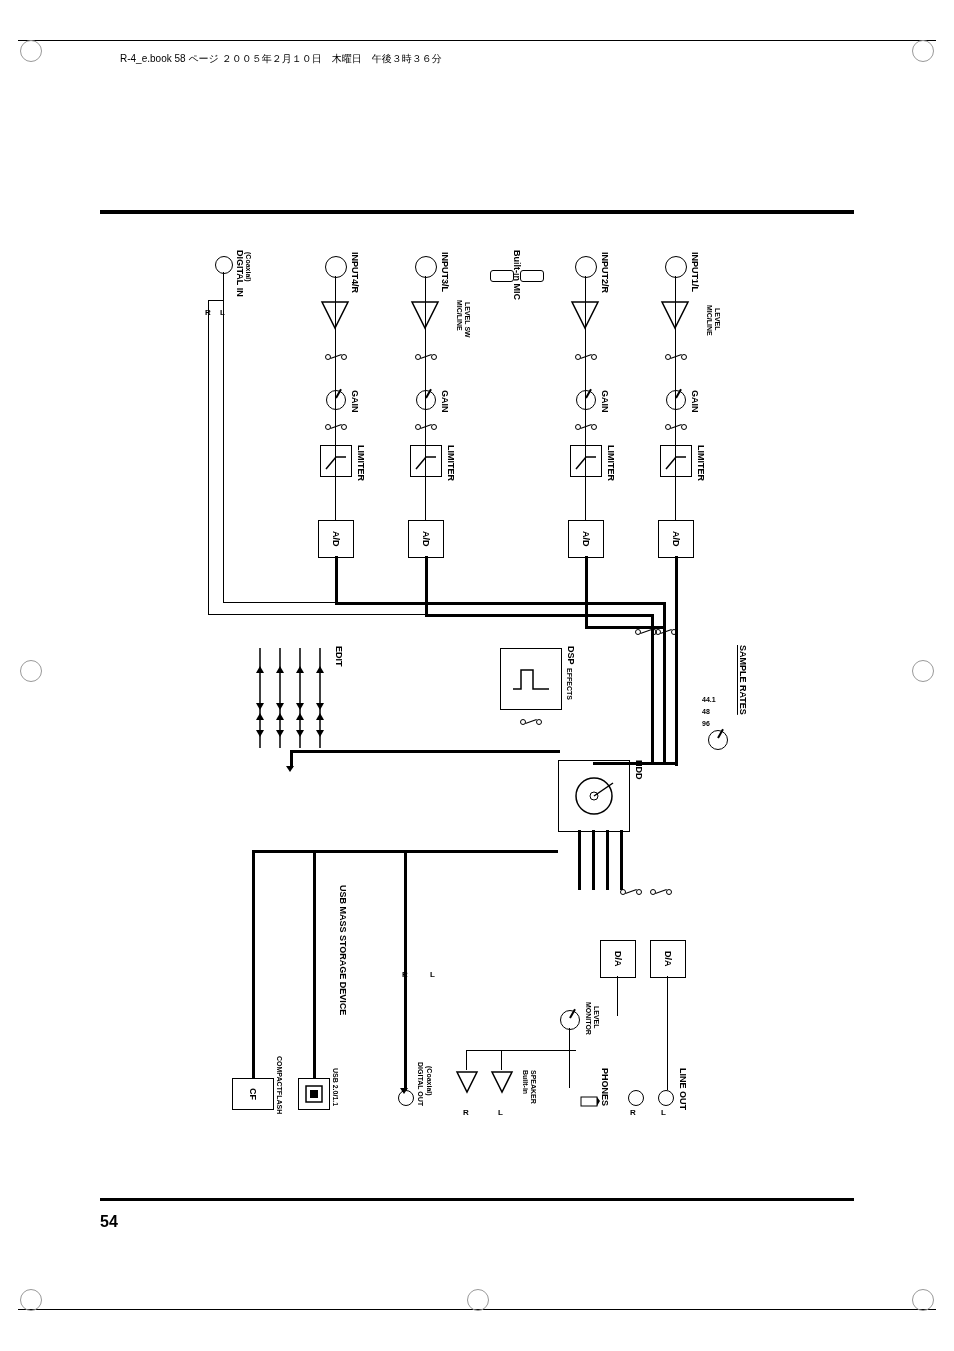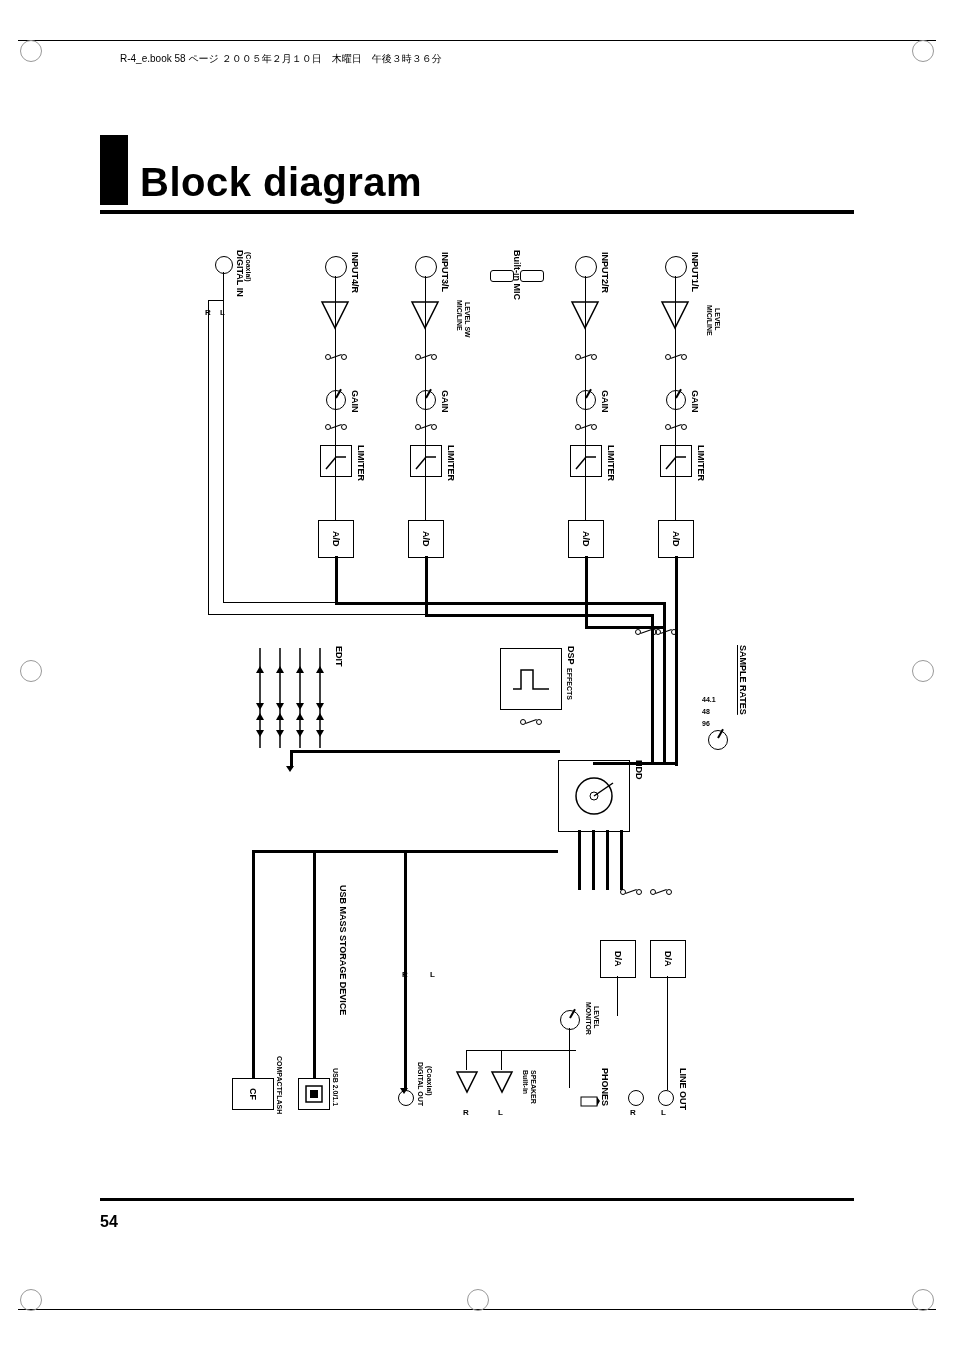--- a/index.html
+++ b/index.html
@@ -47,24 +47,20 @@
   <div class="reg tl"></div>
   <div class="reg tr"></div>
   <div class="reg ml"></div>
   <div class="reg mr"></div>
   <div class="reg bl"></div>
   <div class="reg br"></div>
   <div class="reg bc"></div>
 
   <div class="header-note">R-4_e.book  58 ページ  ２００５年２月１０日　木曜日　午後３時３６分</div>
 
-  <div class="section-title">
-    <div class="accent"></div>
-    <div class="title-txt">Block diagram</div>
-  </div>
   <div class="title-rule"></div>
 
   <div class="dgm">
 
     <div class="circ" style="left:485px;top:6px;width:20px;height:20px"></div>
     <div class="circ" style="left:395px;top:6px;width:20px;height:20px"></div>
     <div class="circ" style="left:235px;top:6px;width:20px;height:20px"></div>
     <div class="circ" style="left:145px;top:6px;width:20px;height:20px"></div>
     <div class="vtxt" style="left:510px;top:2px">INPUT1/L</div>
     <div class="vtxt" style="left:420px;top:2px">INPUT2/R</div>

